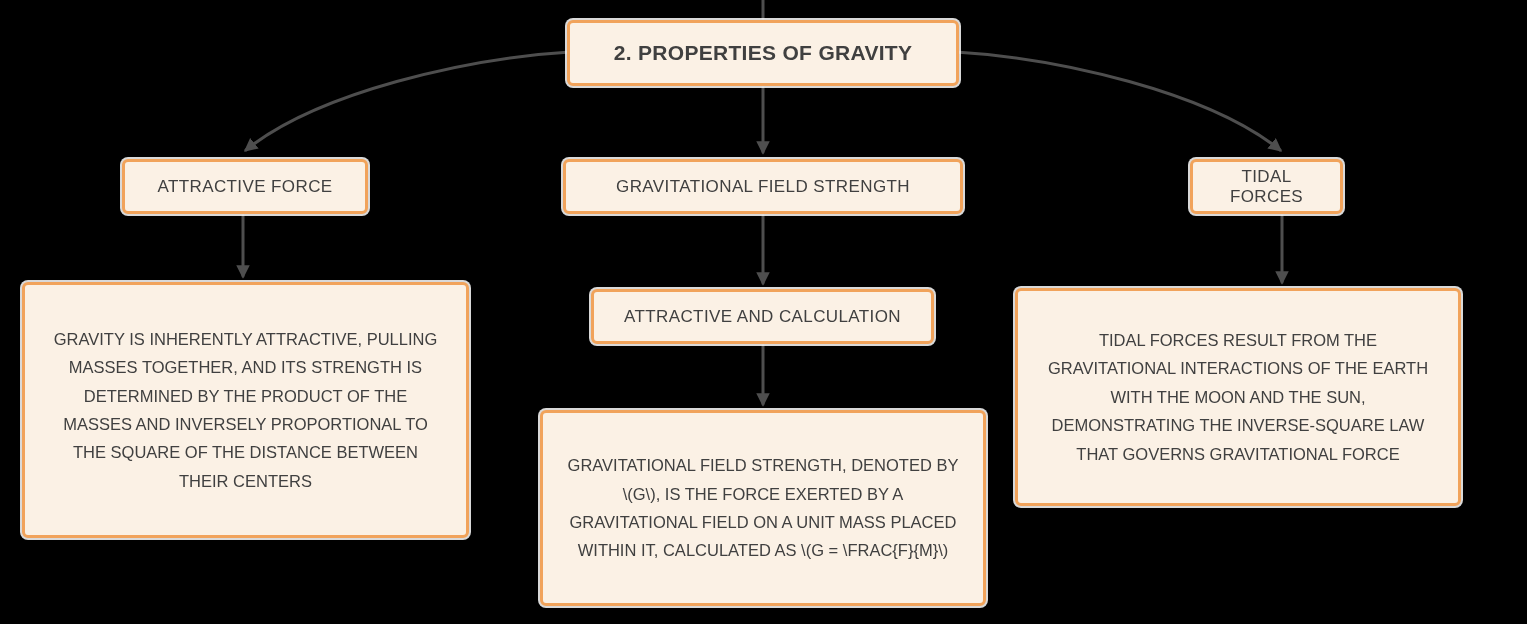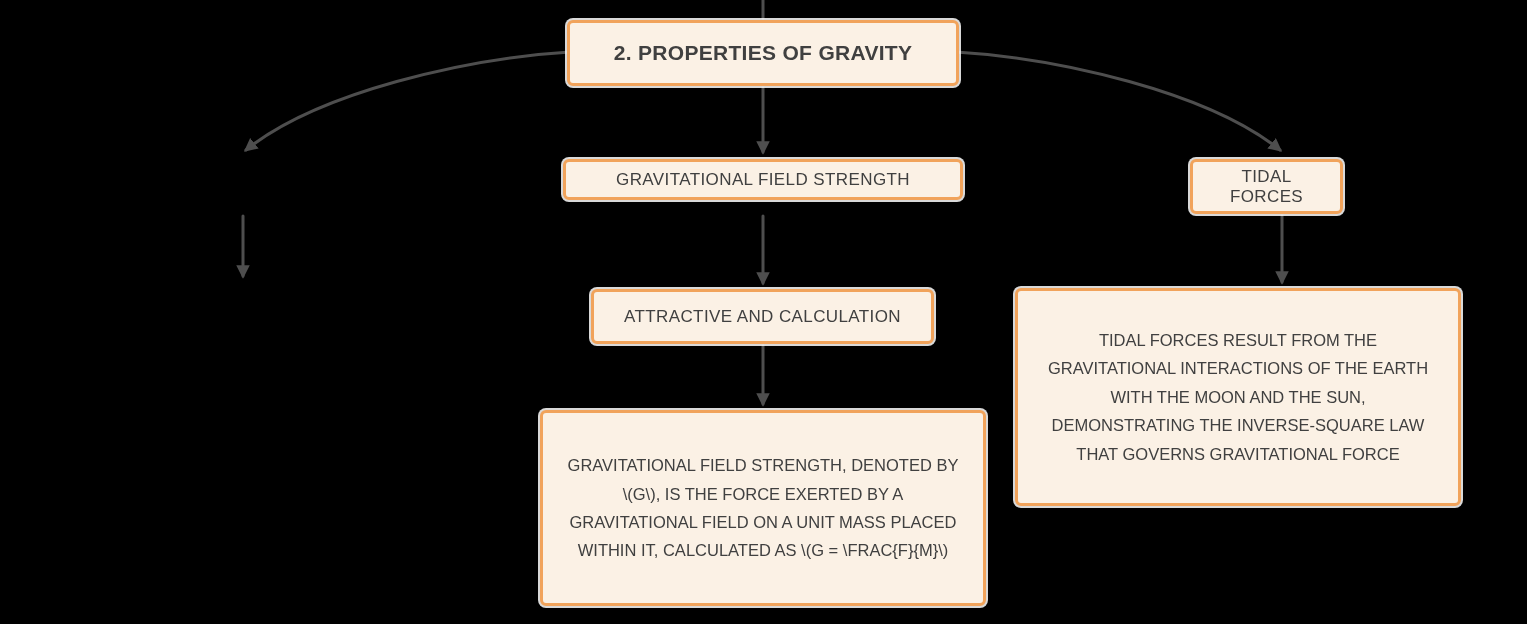--- a/index.html
+++ b/index.html
@@ -50,21 +50,21 @@
   .detail-text {
     font-size: 16.5px;
     font-weight: 500;
     line-height: 1.72;
     padding: 18px 24px;
   }
 
   
   .n-root            { left: 567px;  top: 20px;  width: 392px; height: 66px;  }
   .n-attractive      { left: 122px;  top: 159px; width: 246px; height: 55px;  }
-  .n-field           { left: 563px;  top: 159px; width: 400px; height: 41px;  }
+  .n-field           { left: 563px;  top: 159px; width: 400px; height: 55px;  }
   .n-tidal           { left: 1190px; top: 159px; width: 153px; height: 55px;  }
   .n-attractive-det  { left: 22px;   top: 282px; width: 447px; height: 256px; }
   .n-def             { left: 591px;  top: 289px; width: 343px; height: 55px;  }
   .n-field-det       { left: 540px;  top: 410px; width: 446px; height: 196px; padding-left: 24px; }
   .n-tidal-det       { left: 1015px; top: 288px; width: 446px; height: 218px; }
 </style>
 </head>
 <body>
 
 <div class="canvas">
@@ -82,25 +82,27 @@
       <path marker-end="url(#arrow)" d="M 956 52 C 1058 58 1208 92 1280 150"></path>
       <path marker-end="url(#arrow)" d="M 243 216 L 243 276"></path>
       <path marker-end="url(#arrow)" d="M 763 216 L 763 283"></path>
       <path marker-end="url(#arrow)" d="M 763 346 L 763 404"></path>
       <path marker-end="url(#arrow)" d="M 1282 216 L 1282 282"></path>
     </g>
   </svg>
 
   <div class="node n-root root-label">2. PROPERTIES OF GRAVITY</div>
 
+  <div class="node n-attractive branch-label">ATTRACTIVE FORCE</div>
 
   <div class="node n-field branch-label">GRAVITATIONAL FIELD STRENGTH</div>
 
   <div class="node n-tidal branch-label">TIDAL FORCES</div>
 
+  <div class="node n-attractive-det detail-text">GRAVITY IS INHERENTLY ATTRACTIVE, PULLING MASSES TOGETHER, AND ITS STRENGTH IS DETERMINED BY THE PRODUCT OF THE MASSES AND INVERSELY PROPORTIONAL TO THE SQUARE OF THE DISTANCE BETWEEN THEIR CENTERS</div>
 
   <div class="node n-def branch-label">ATTRACTIVE AND CALCULATION</div>
 
   <div class="node n-field-det detail-text">GRAVITATIONAL FIELD STRENGTH, DENOTED BY \(G\), IS THE FORCE EXERTED BY A GRAVITATIONAL FIELD ON A UNIT MASS PLACED WITHIN IT, CALCULATED AS \(G = \FRAC{F}{M}\)</div>
 
   <div class="node n-tidal-det detail-text">TIDAL FORCES RESULT FROM THE GRAVITATIONAL INTERACTIONS OF THE EARTH WITH THE MOON AND THE SUN, DEMONSTRATING THE INVERSE-SQUARE LAW THAT GOVERNS GRAVITATIONAL FORCE</div>
 
 </div>
 
 </body></html>

